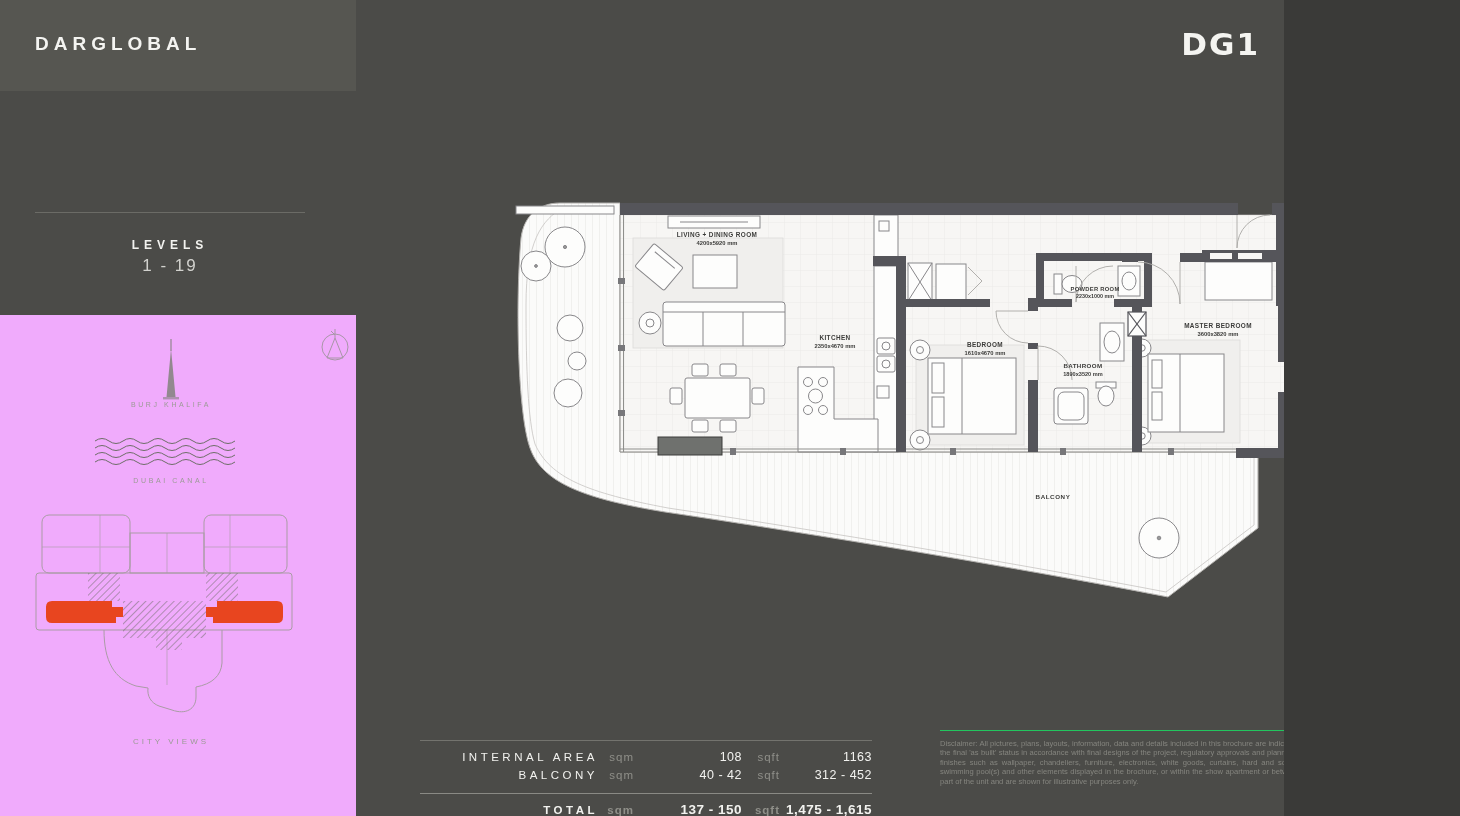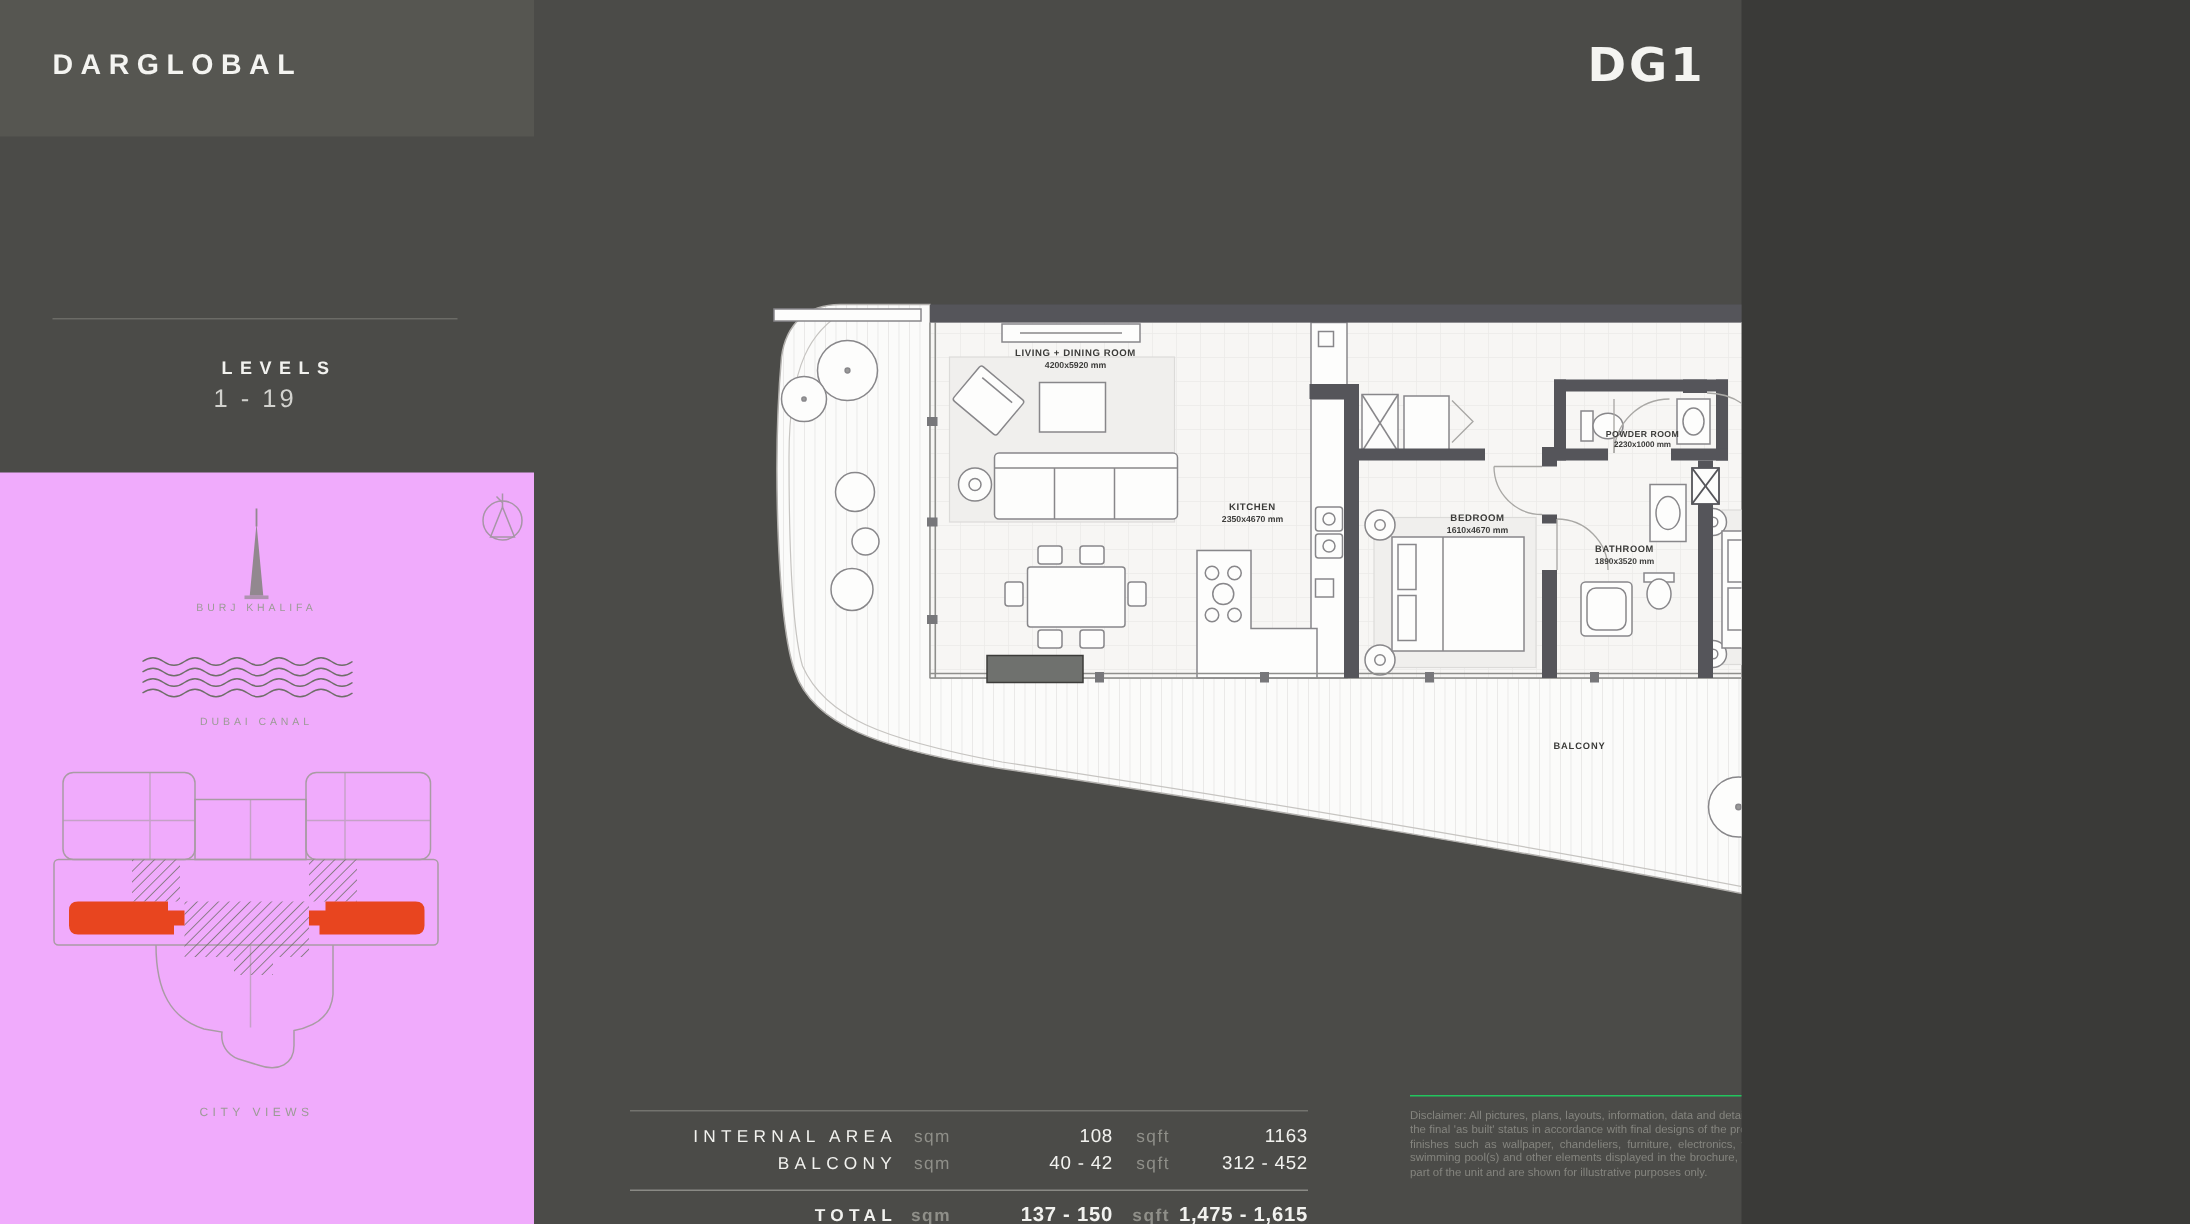--- a/index.html
+++ b/index.html
@@ -1,30 +1,30 @@
 <!DOCTYPE html>
 <html style="--accent: #DC4A2B; --orange: #E8451F;"><head>
 <meta charset="utf-8">
 <style>
   html,body{margin:0;padding:0;background:#3a3a38;}
-  .page{position:relative;width:1161px;height:816px;background:#4B4B48;overflow:hidden;
+  .page{position:relative;width:1284px;height:816px;background:#4B4B48;overflow:hidden;
         font-family:"Liberation Sans",sans-serif;-webkit-font-smoothing:antialiased;}
   
   .brand-block{position:absolute;left:0;top:0;width:356px;height:91px;background:#565651;}
   .brand-logo{position:absolute;left:35px;top:33px;color:#f4f4f1;font-size:19px;font-weight:bold;
               letter-spacing:5px;}
   .dg1-logo{position:absolute;right:24px;top:26px;color:#f4f4f1;font-size:31px;font-weight:bold;
             letter-spacing:2px;font-family:"DejaVu Sans",sans-serif;}
   
   .unit-title{position:absolute;left:0;top:122px;width:340px;text-align:center;
               font-family:"Liberation Serif",serif;color:var(--accent);font-size:22px;
               letter-spacing:10px;line-height:28px;}
   .sidebar-divider{position:absolute;left:35px;top:212px;width:270px;height:1px;background:#6b6b66;}
   .levels-label{position:absolute;left:0;top:238px;width:340px;text-align:center;color:#f2f2ef;
-                font-size:12px;font-weight:bold;letter-spacing:5px;margin-left:16px;}
+                font-size:12px;font-weight:bold;letter-spacing:5px;}
   .levels-value{position:absolute;left:0;top:256px;width:340px;text-align:center;color:#d2d2ce;
                 font-size:17px;letter-spacing:2px;}
   .locator-panel{position:absolute;left:0;top:315px;width:356px;height:501px;background:#f0abfc;}
   
   .areas{position:absolute;left:420px;top:740px;width:452px;color:#f2f2ef;text-align:right;}
   .areas .topline{height:1px;background:#73736e;margin-bottom:9px;}
   .arow{display:grid;grid-template-columns:178px 36px 108px 38px 92px;align-items:baseline;
         height:18px;font-size:11.5px;}
   .arow .lbl{letter-spacing:3.5px;}
   .arow .unit{color:#8f8f89;letter-spacing:1px;}

